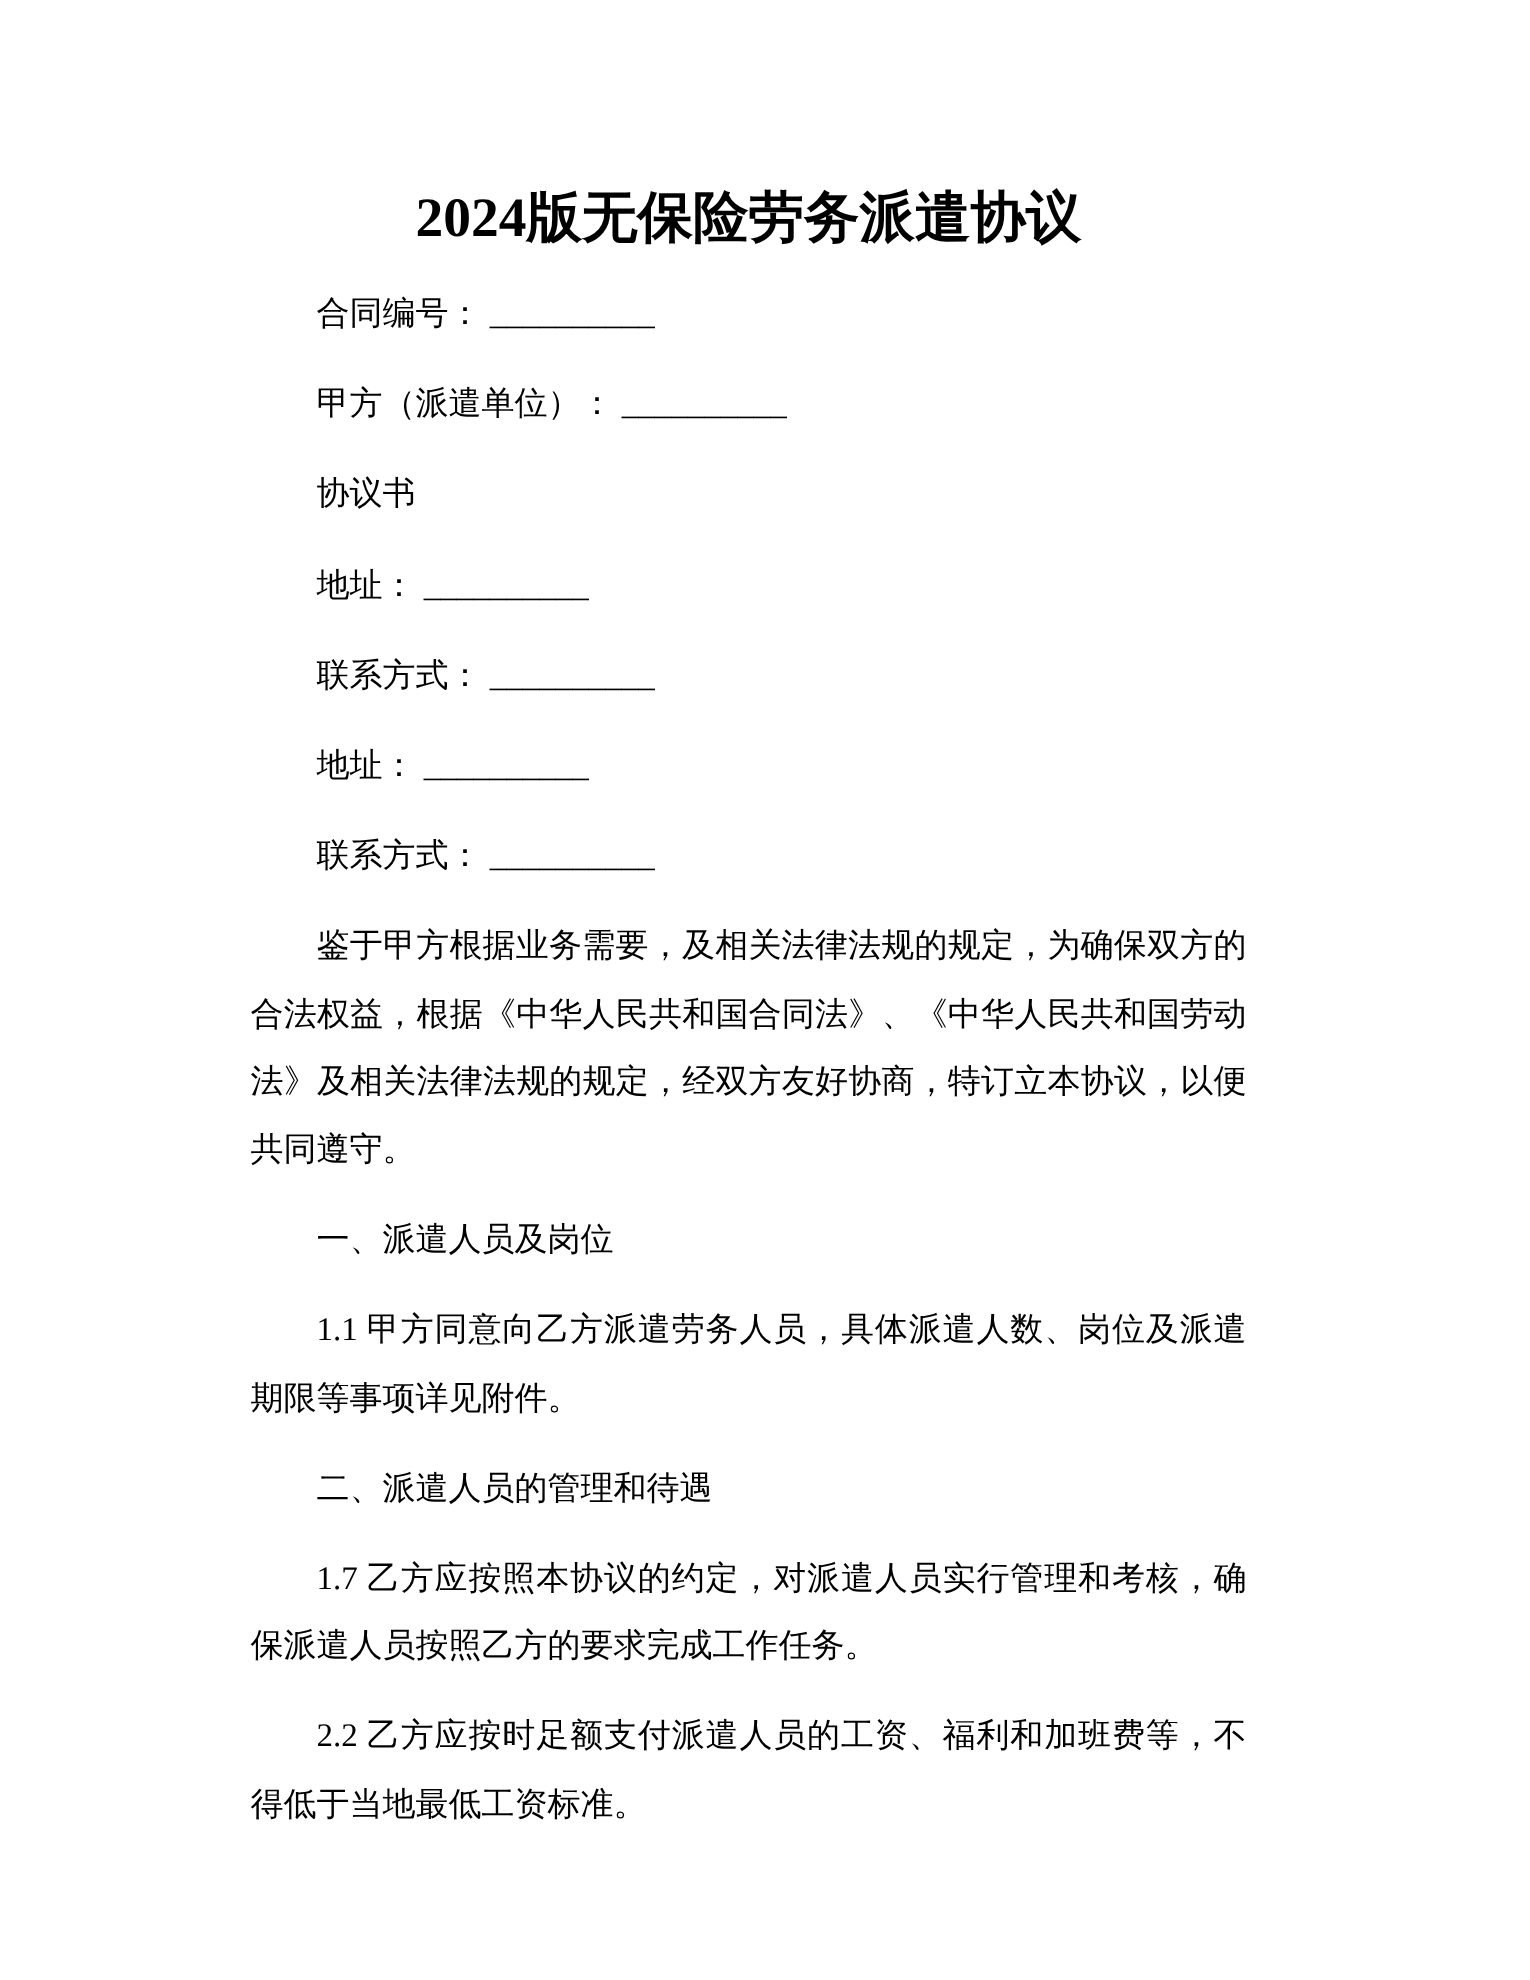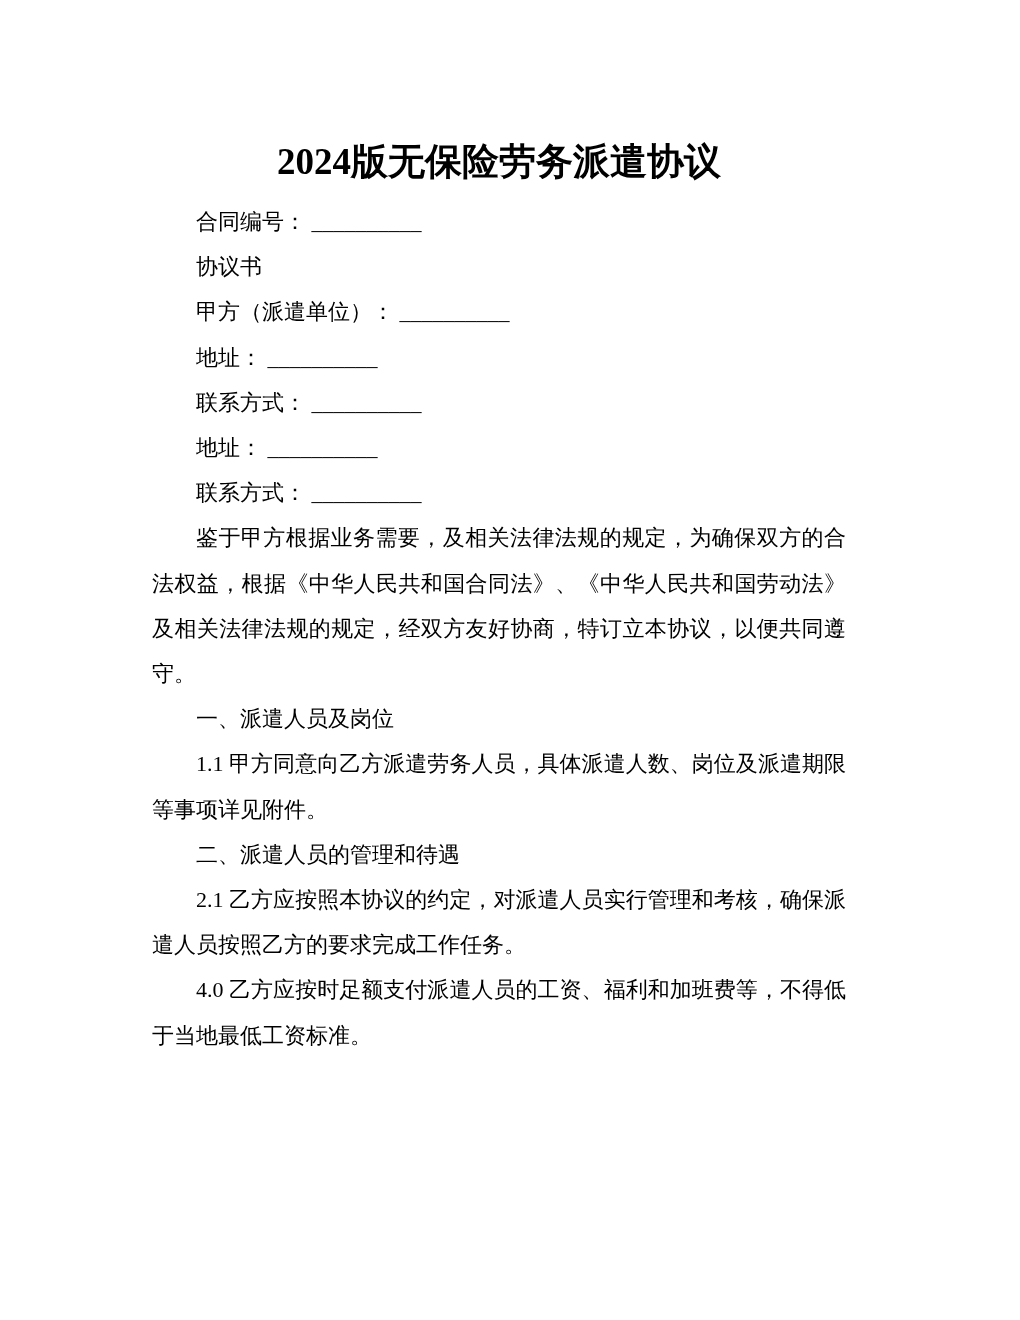--- a/index.html
+++ b/index.html
@@ -12,34 +12,34 @@
     width: 1020px;
     height: 1320px;
     background: #ffffff;
     overflow: hidden;
     color: #000000;
     font-family: "Liberation Serif", "DejaVu Serif", serif;
   }
   .content {
     position: absolute;
     left: 152px;
-    top: 16px;
+    top: 0;
     width: 694px;
   }
   .doc-title {
     margin: 121px 0 12px 0;
     padding: 0;
     font-size: 37px;
     line-height: 50px;
     font-weight: bold;
     text-align: center;
     white-space: nowrap;
   }
   .doc-body p.line {
-    margin: 0;
+    margin: 15px;
     padding: 0;
     font-size: 22px;
     line-height: 45.2px;
     text-indent: 2em;
     text-align: justify;
     text-justify: inter-ideograph;
   }
   .doc-body p.heading {
     font-weight: normal;
   }
@@ -52,37 +52,37 @@
 
 <div class="page">
   <div class="content">
 
     <h1 class="doc-title">2024版无保险劳务派遣协议</h1>
 
     <div class="doc-body">
 
       <p class="line field"><span class="lbl">合同编号：</span><span class="blank"> __________</span></p>
 
+      <p class="line field"><span class="lbl">甲方（派遣单位）：</span><span class="blank"> __________</span></p>
+
       <p class="line field"><span class="lbl">协议书</span><span class="blank"></span></p>
-
-      <p class="line field"><span class="lbl">甲方（派遣单位）：</span><span class="blank"> __________</span></p>
 
       <p class="line field"><span class="lbl">地址：</span><span class="blank"> __________</span></p>
 
       <p class="line field"><span class="lbl">联系方式：</span><span class="blank"> __________</span></p>
 
 
       <p class="line field"><span class="lbl">地址：</span><span class="blank"> __________</span></p>
 
       <p class="line field"><span class="lbl">联系方式：</span><span class="blank"> __________</span></p>
 
       <p class="line para">鉴于甲方根据业务需要，及相关法律法规的规定，为确保双方的合法权益，根据《中华人民共和国合同法》、《中华人民共和国劳动法》及相关法律法规的规定，经双方友好协商，特订立本协议，以便共同遵守。</p>
 
       <p class="line heading">一、派遣人员及岗位</p>
       <p class="line para">1.1 甲方同意向乙方派遣劳务人员，具体派遣人数、岗位及派遣期限等事项详见附件。</p>
 
       <p class="line heading">二、派遣人员的管理和待遇</p>
-      <p class="line para">2.1 乙方应按照本协议的约定，对派遣人员实行管理和考核，确保派遣人员按照乙方的要求完成工作任务。</p>
-      <p class="line para">4.0 乙方应按时足额支付派遣人员的工资、福利和加班费等，不得低于当地最低工资标准。</p>
+      <p class="line para">1.7 乙方应按照本协议的约定，对派遣人员实行管理和考核，确保派遣人员按照乙方的要求完成工作任务。</p>
+      <p class="line para">2.2 乙方应按时足额支付派遣人员的工资、福利和加班费等，不得低于当地最低工资标准。</p>
 
     </div>
   </div>
 </div>
 
 </body></html>

